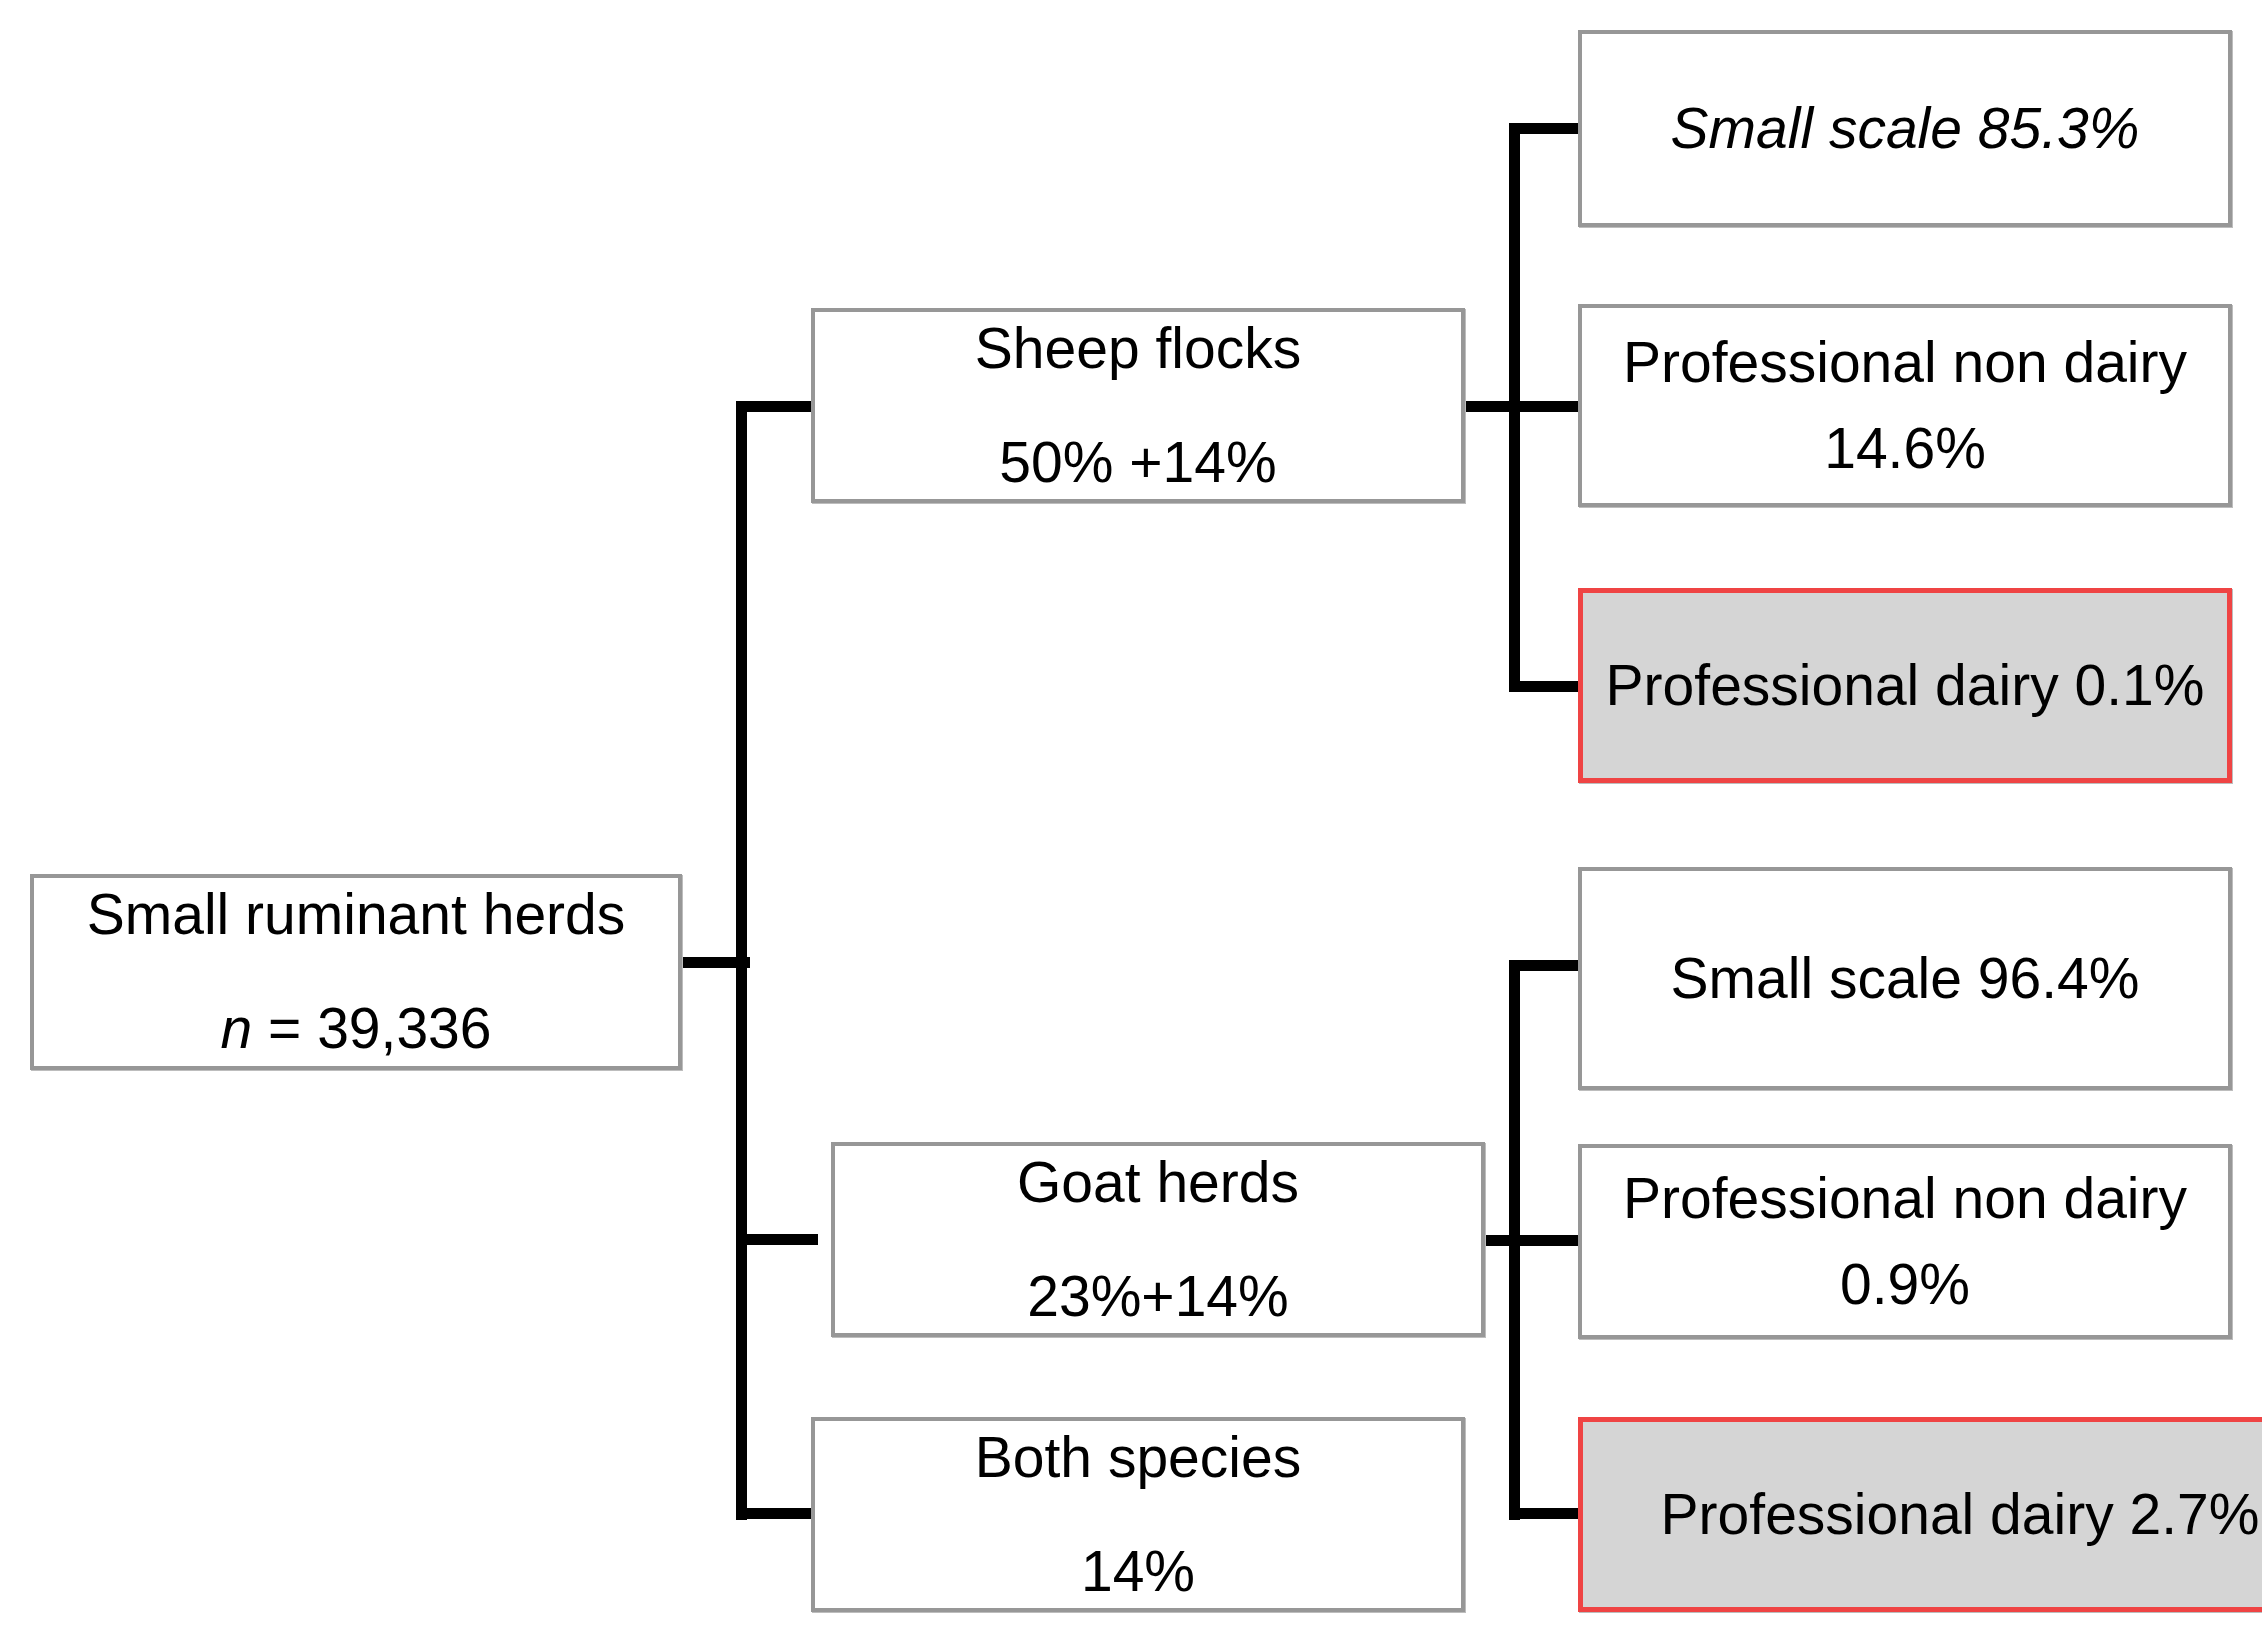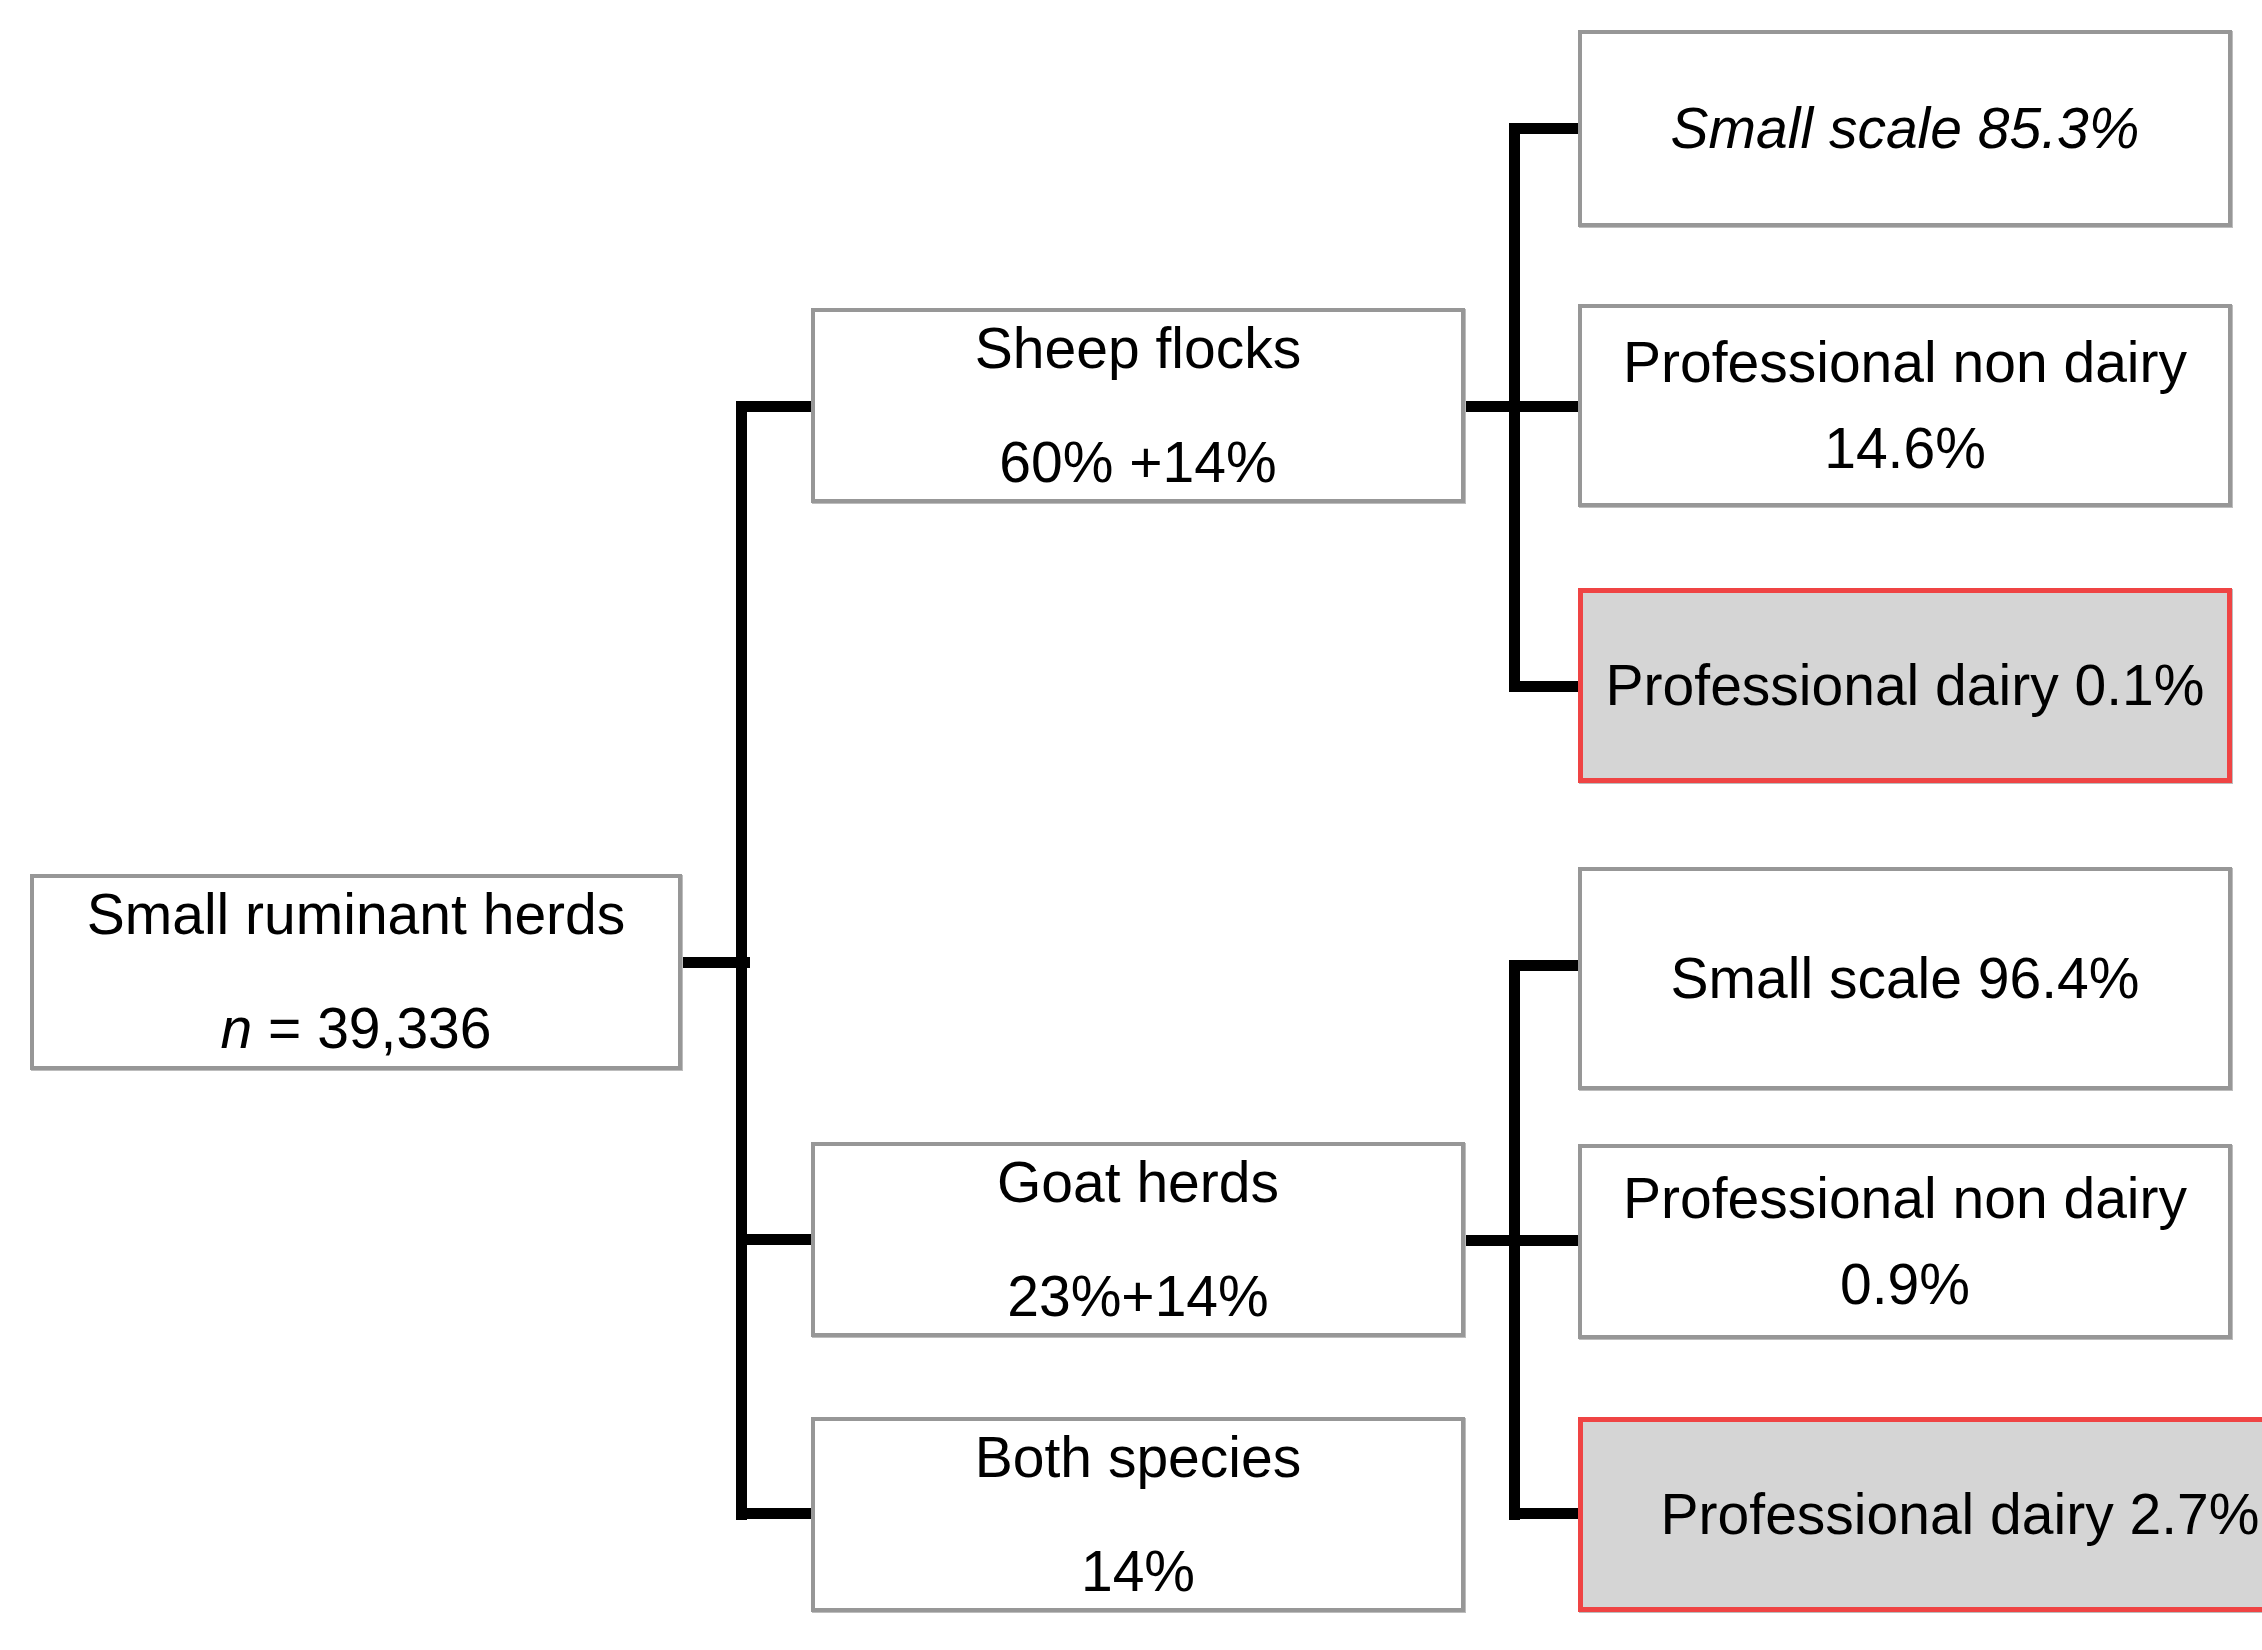--- a/index.html
+++ b/index.html
@@ -64,24 +64,24 @@
   <div class="line" style="left:1509px; top:960px; width:72px; height:11px;"></div>
   <div class="line" style="left:1509px; top:1508px; width:72px; height:11px;"></div>
 
   <div class="node gap-wide" style="left:30px; top:866px; width:652px; height:196px;margin-top:8px;">
     <span>Small ruminant herds</span>
     <span><span class="it">n</span><span> = 39,336</span></span>
   </div>
 
   <div class="node gap-wide" style="left:811px; top:308px; width:654px; height:195px;">
     <span>Sheep flocks</span>
-    <span>60% +14%</span>
+    <span>50% +14%</span>
   </div>
 
-  <div class="node gap-wide" style="left:811px; top:1142px; width:654px; height:195px;">
+  <div class="node gap-wide" style="left:831px; top:1142px; width:654px; height:195px;">
     <span>Goat herds</span>
     <span>23%+14%</span>
   </div>
 
   <div class="node gap-wide" style="left:811px; top:1417px; width:654px; height:195px;">
     <span>Both species</span>
     <span>14%</span>
   </div>
 
   <div class="node" style="left:1578px; top:30px; width:654px; height:197px;font-style:italic;">

